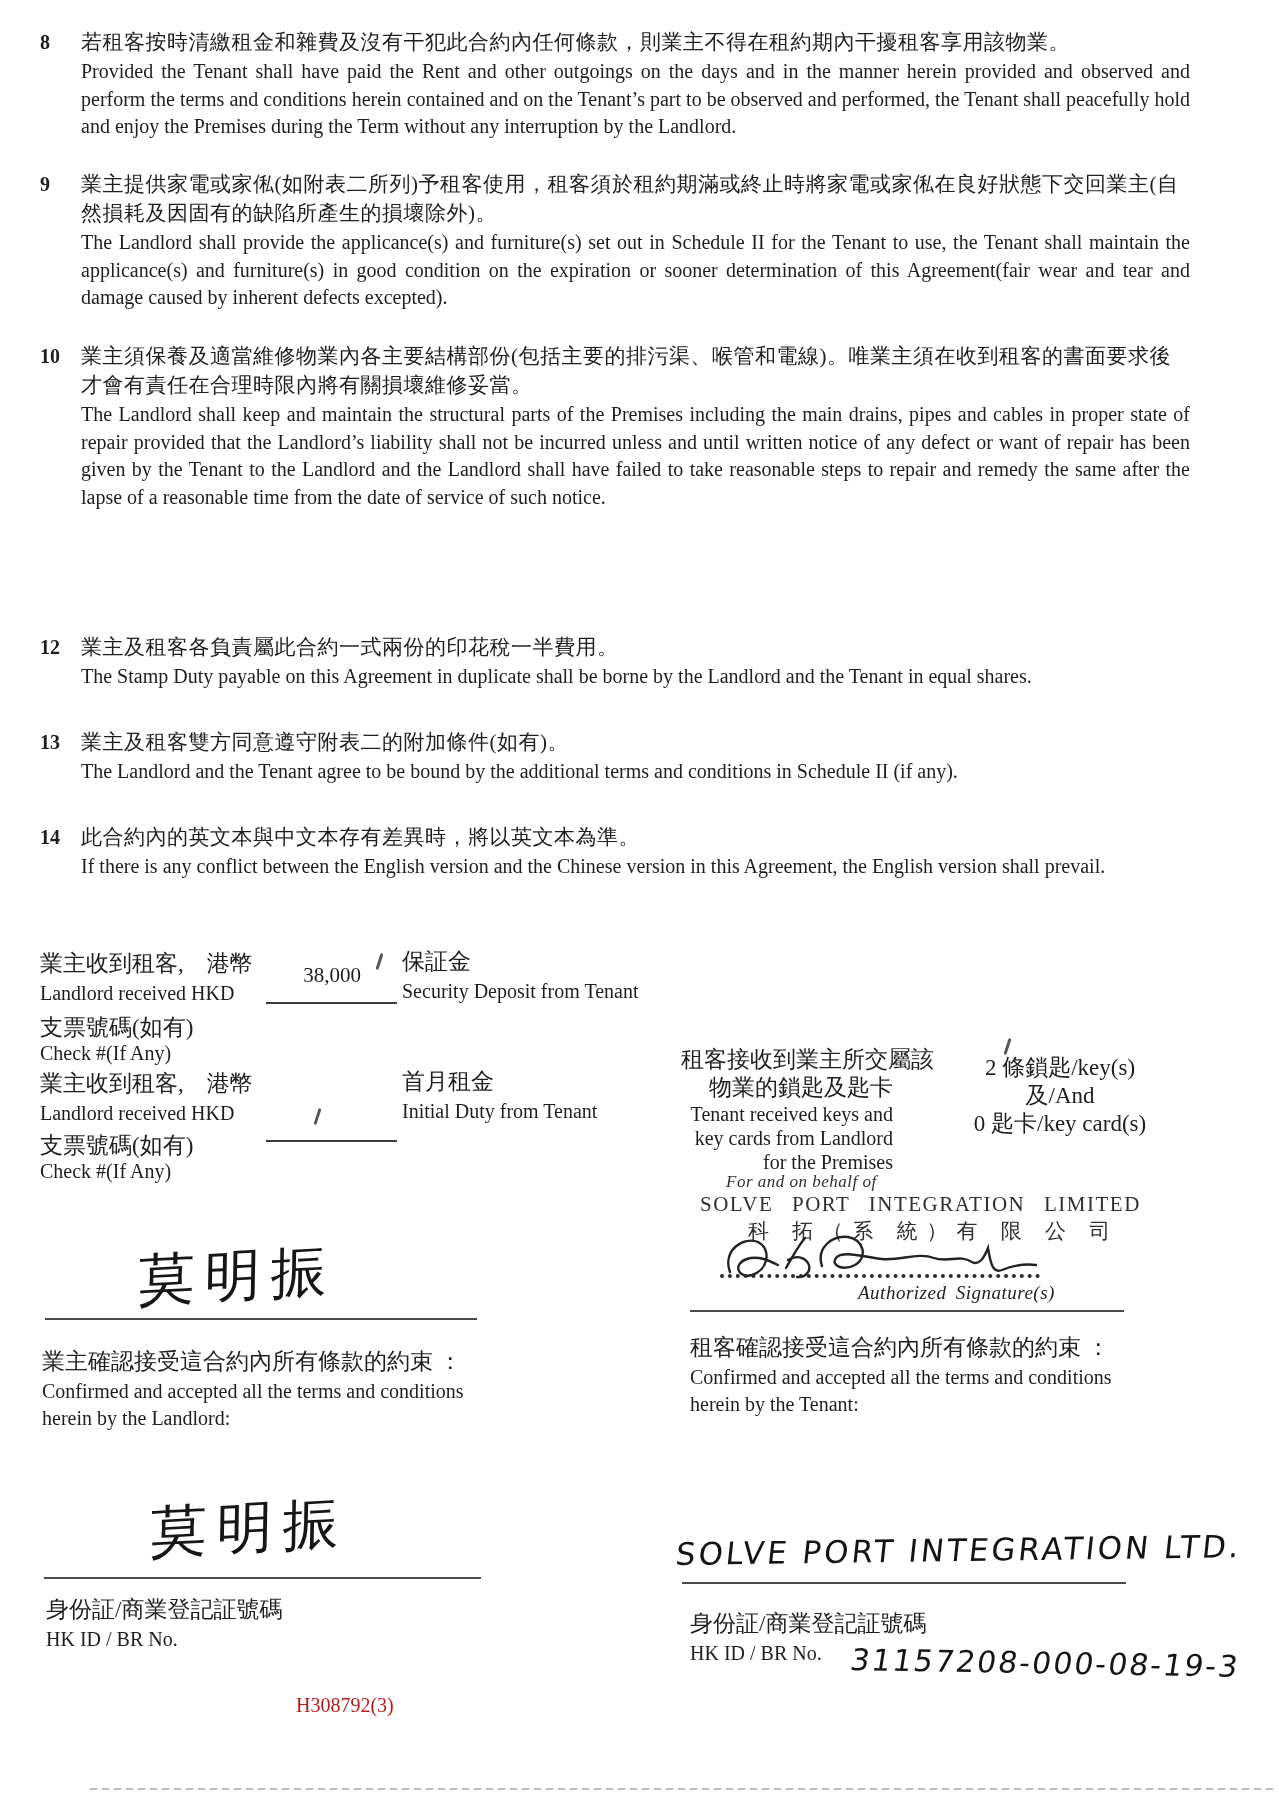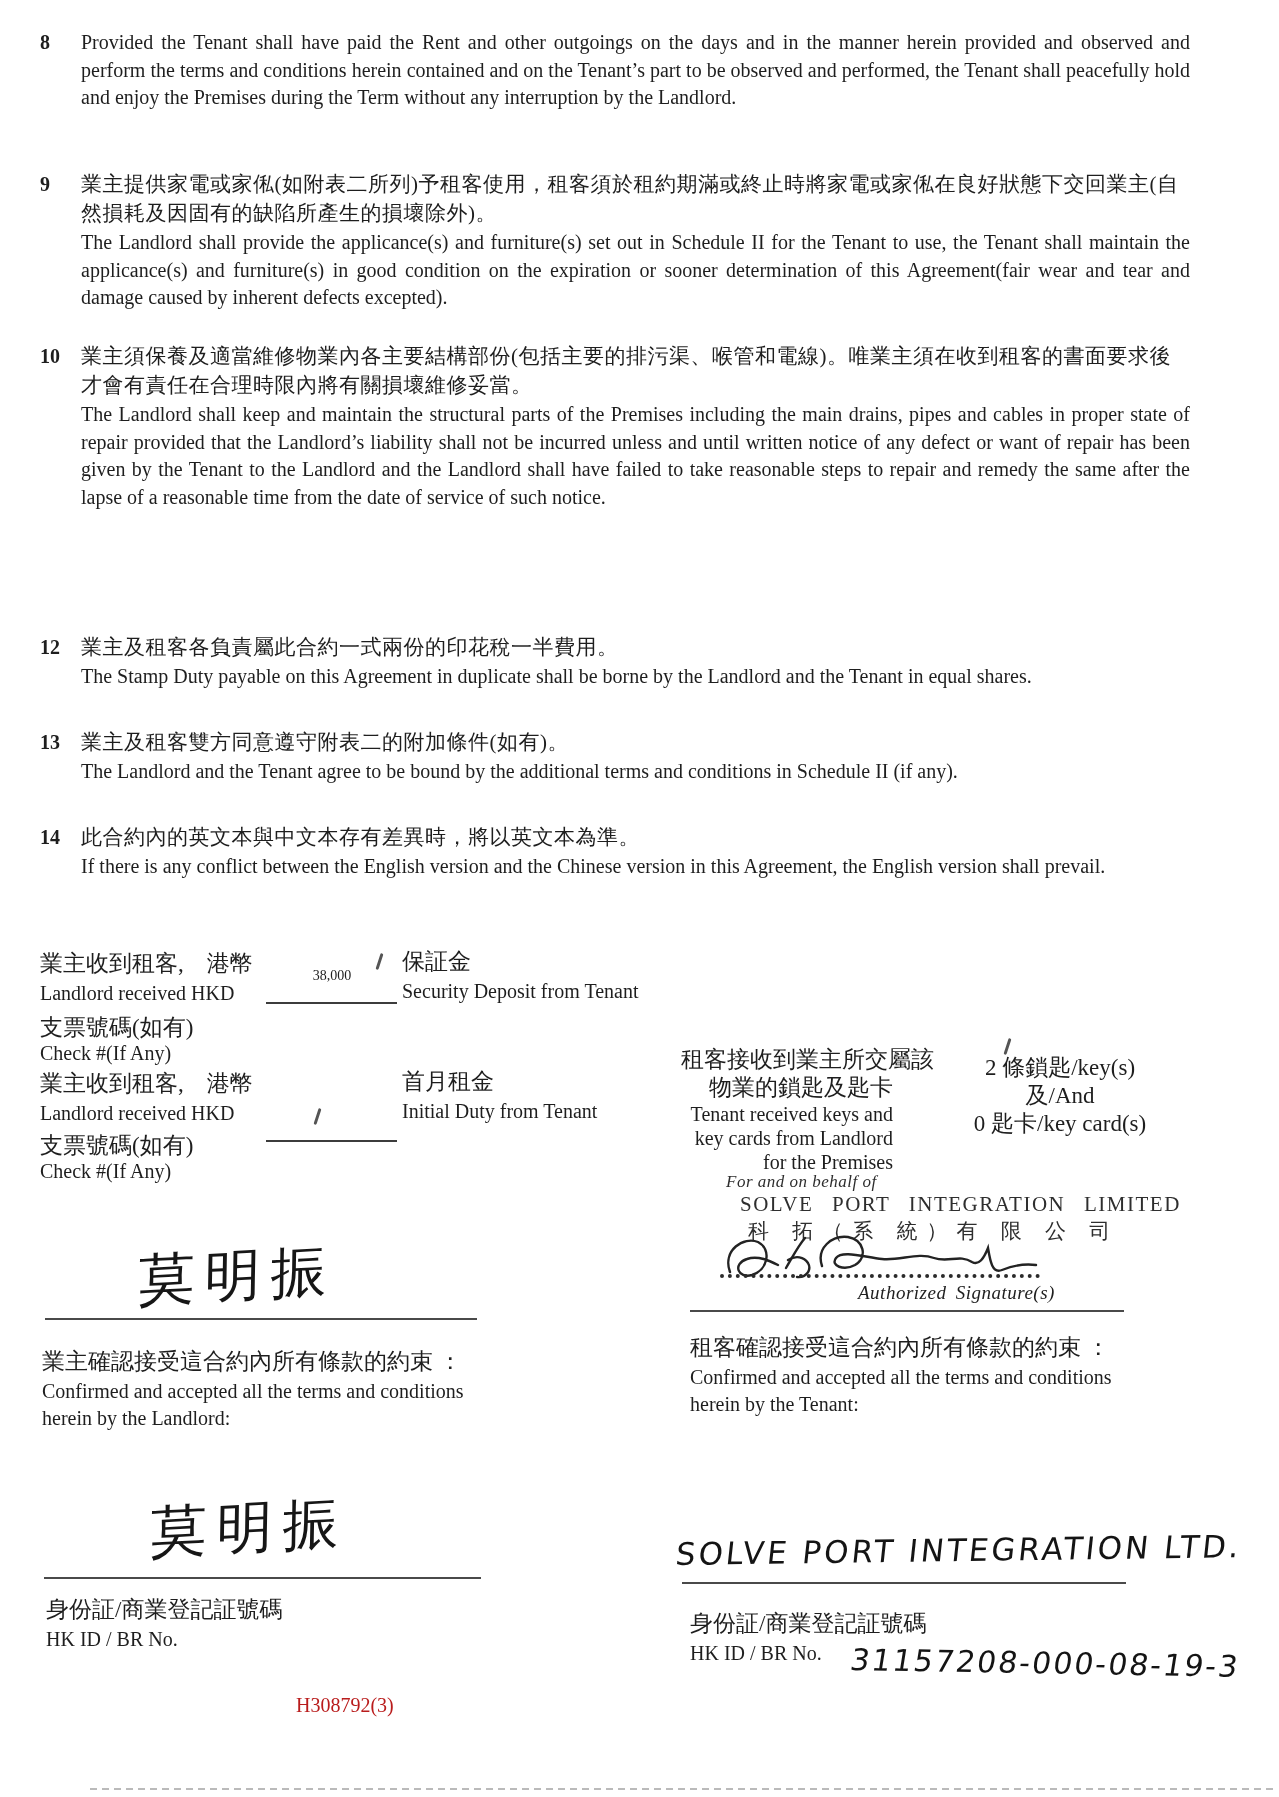--- a/index.html
+++ b/index.html
@@ -56,20 +56,21 @@
   }
 </style>
 </head>
 <body>
 
 <div class="page">
 
   <div class="clause" style="top:28px">
     <div class="num">8</div>
     <div class="body">
+      <div class="zh-line">若租客按時清繳租金和雜費及沒有干犯此合約內任何條款，則業主不得在租約期內干擾租客享用該物業。</div>
       <div class="en-par">Provided the Tenant shall have paid the Rent and other outgoings on the days and in the manner herein provided and observed and perform the terms and conditions herein contained and on the Tenant’s part to be observed and performed, the Tenant shall peacefully hold and enjoy the Premises during the Term without any interruption by the Landlord.</div>
     </div>
   </div>
 
   <div class="clause" style="top:170px">
     <div class="num">9</div>
     <div class="body">
       <div class="zh-line">業主提供家電或家俬(如附表二所列)予租客使用，租客須於租約期滿或終止時將家電或家俬在良好狀態下交回業主(自然損耗及因固有的缺陷所產生的損壞除外)。</div>
       <div class="en-par">The Landlord shall provide the applicance(s) and furniture(s) set out in Schedule II for the Tenant to use, the Tenant shall maintain the applicance(s) and furniture(s) in good condition on the expiration or sooner determination of this Agreement(fair wear and tear and damage caused by inherent defects excepted).</div>
     </div>
@@ -105,21 +106,21 @@
     <div class="body">
       <div class="zh-line">此合約內的英文本與中文本存有差異時，將以英文本為準。</div>
       <div class="en-par">If there is any conflict between the English version and the Chinese version in this Agreement, the English version shall prevail.</div>
     </div>
   </div>
 
   <div class="abs zh nowrap" style="left:40px;top:950px">業主收到租客,　港幣</div>
   <div class="abs en nowrap" style="left:40px;top:980px">Landlord received HKD</div>
   <div class="abs zh nowrap" style="left:40px;top:1014px">支票號碼(如有)</div>
   <div class="abs en nowrap" style="left:40px;top:1040px">Check #(If Any)</div>
-  <div class="abs en nowrap" style="left:268px;top:962px;width:128px;text-align:center;font-size:14px">38,000</div>
+  <div class="abs en nowrap" style="left:268px;top:962px;width:128px;text-align:center;font-size:21px">38,000</div>
   <div class="abs underline-field" style="left:266px;top:980px;width:131px;height:22px"></div>
   <div class="abs tick" style="left:378px;top:953px"></div>
   <div class="abs zh nowrap" style="left:402px;top:948px">保証金</div>
   <div class="abs en nowrap" style="left:402px;top:978px">Security Deposit from Tenant</div>
 
   <div class="abs zh nowrap" style="left:40px;top:1070px">業主收到租客,　港幣</div>
   <div class="abs en nowrap" style="left:40px;top:1100px">Landlord received HKD</div>
   <div class="abs zh nowrap" style="left:40px;top:1132px">支票號碼(如有)</div>
   <div class="abs en nowrap" style="left:40px;top:1158px">Check #(If Any)</div>
   <div class="abs tick" style="left:316px;top:1108px"></div>
@@ -135,21 +136,21 @@
     <div class="en nowrap">for the Premises</div>
   </div>
   <div class="abs tick" style="left:1006px;top:1038px"></div>
   <div class="abs keys-counts" style="left:955px;top:1054px">
     <div class="zh nowrap">2 條鎖匙/key(s)</div>
     <div class="zh nowrap">及/And</div>
     <div class="zh nowrap">0 匙卡/key card(s)</div>
   </div>
 
   <div class="abs stamp stamp-italic nowrap" style="left:726px;top:1172px">For and on behalf of</div>
-  <div class="abs stamp stamp-en nowrap" style="left:740px;top:1192px">SOLVE PORT INTEGRATION LIMITED</div>
+  <div class="abs stamp stamp-en nowrap" style="left:700px;top:1192px">SOLVE PORT INTEGRATION LIMITED</div>
   <div class="abs stamp stamp-zh nowrap" style="left:748px;top:1217px">科 拓（系 統）有 限 公 司</div>
 
   <svg class="abs" style="left:722px;top:1232px" width="320" height="52" viewBox="0 0 320 52">
     <g stroke="#232323" stroke-width="2.4" fill="none" stroke-linecap="round">
       <path d="M8 40 C 0 18, 22 4, 36 10 C 50 17, 46 38, 30 43 C 16 47, 10 32, 25 27 C 36 23, 48 29, 56 33"></path>
       <path d="M64 36 C 70 26, 76 14, 83 6"></path>
       <path d="M66 28 C 74 23, 82 25, 86 31 C 90 38, 84 46, 75 45"></path>
       <path d="M100 34 C 94 16, 110 3, 126 5 C 142 8, 146 25, 133 33 C 122 39, 108 34, 114 26 C 120 18, 142 25, 160 27 C 178 29, 196 20, 212 26 C 226 31, 238 22, 250 30 C 257 34, 262 26, 266 16 C 268 28, 270 42, 280 38 C 290 34, 300 31, 314 33"></path>
     </g>
   </svg>

